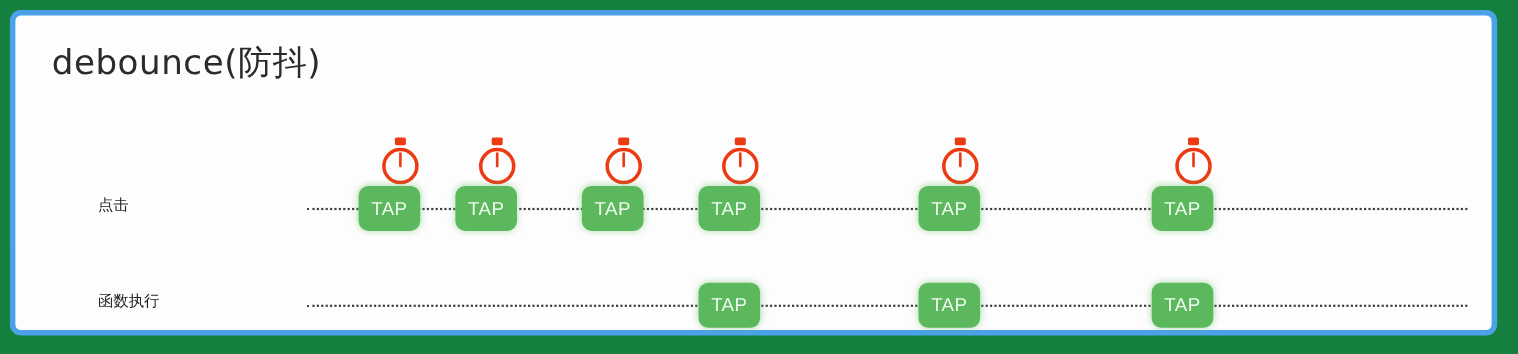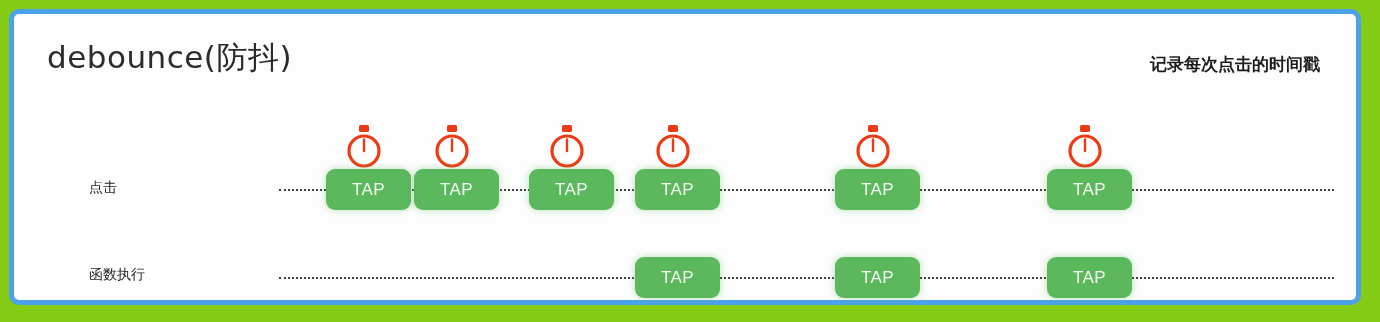--- a/index.html
+++ b/index.html
@@ -8,21 +8,21 @@
     background: #ffffff;
   }
   body {
     font-family: "Liberation Sans", "DejaVu Sans", sans-serif;
   }
   #diagram-root {
     position: relative;
     width: 1380px;
     height: 322px;
     overflow: hidden;
-    background: #84cc16;
+    background: #15803d;
   }
   .panel {
     position: absolute;
     left: 9px;
     top: 9px;
     width: 1352px;
     height: 296px;
     box-sizing: border-box;
     border: 5px solid #4ca2ea;
     border-radius: 10px;
@@ -66,21 +66,21 @@
     left: 265px;
     width: 1055px;
     height: 0;
     border-top: 2px dotted #3f3f3f;
   }
   #timeline-click { top: 175px; }
   #timeline-exec  { top: 263px; }
 
   .tap-box {
     position: absolute;
-    width: 85px;
+    width: 56px;
     height: 41px;
     background: #5cb85c;
     border-radius: 9px;
     box-shadow: 0 0 7px rgba(92,184,92,0.45);
     display: flex;
     align-items: center;
     justify-content: center;
     color: #f2fbf2;
     font-size: 17px;
     letter-spacing: 0.4px;
@@ -97,21 +97,20 @@
   }
   .stopwatch svg { display: block; width: 38px; height: 46px; }
 </style>
 </head>
 <body>
 
 <div id="diagram-root">
   <div class="panel">
 
     <div class="title">debounce(防抖)</div>
-    <div class="corner-note">记录每次点击的时间戳</div>
 
     <div class="row-label" id="label-click">点击</div>
     <div class="row-label" id="label-exec">函数执行</div>
 
     <div class="timeline" id="timeline-click" style="left: 265px; width: 1055px; top: 175px; border-top-style: dotted; border-top-color: rgb(63, 63, 63);"></div>
     <div class="timeline" id="timeline-exec" style="left: 265px; width: 1055px; top: 263px; border-top-style: dotted; border-top-color: rgb(63, 63, 63);"></div>
 
     <div class="row-click" id="row-click-events">
         <div class="stopwatch" style="left: 331px;">
           <svg viewBox="0 0 38 46" xmlns="http://www.w3.org/2000/svg">

